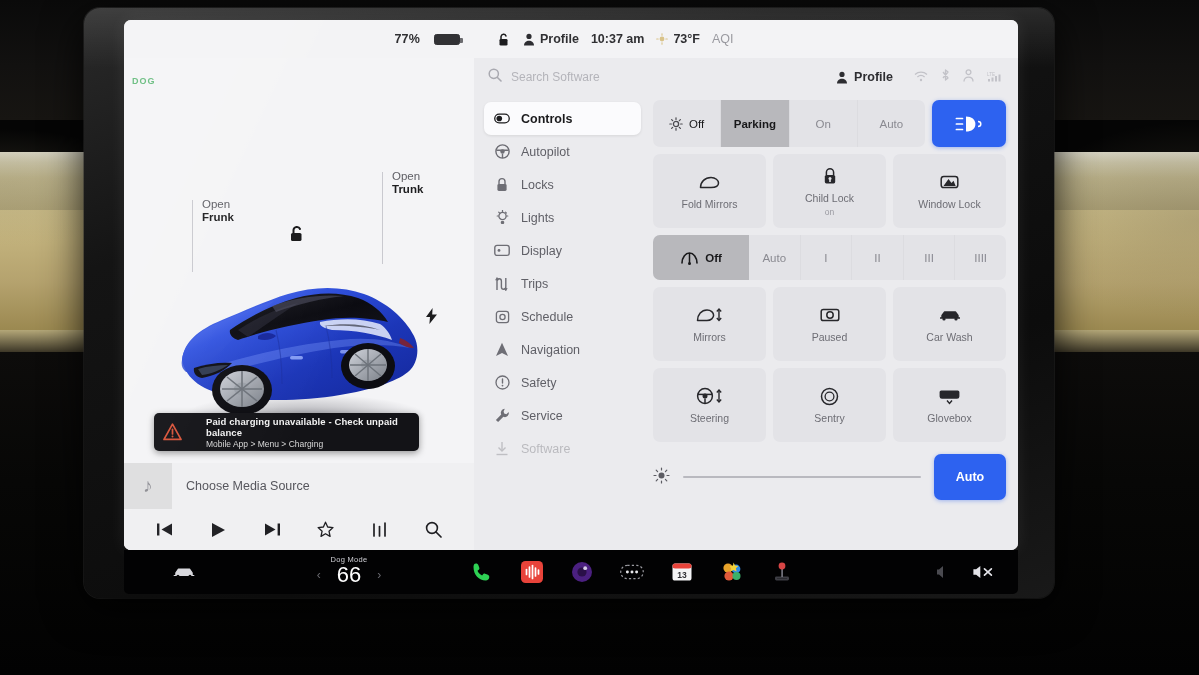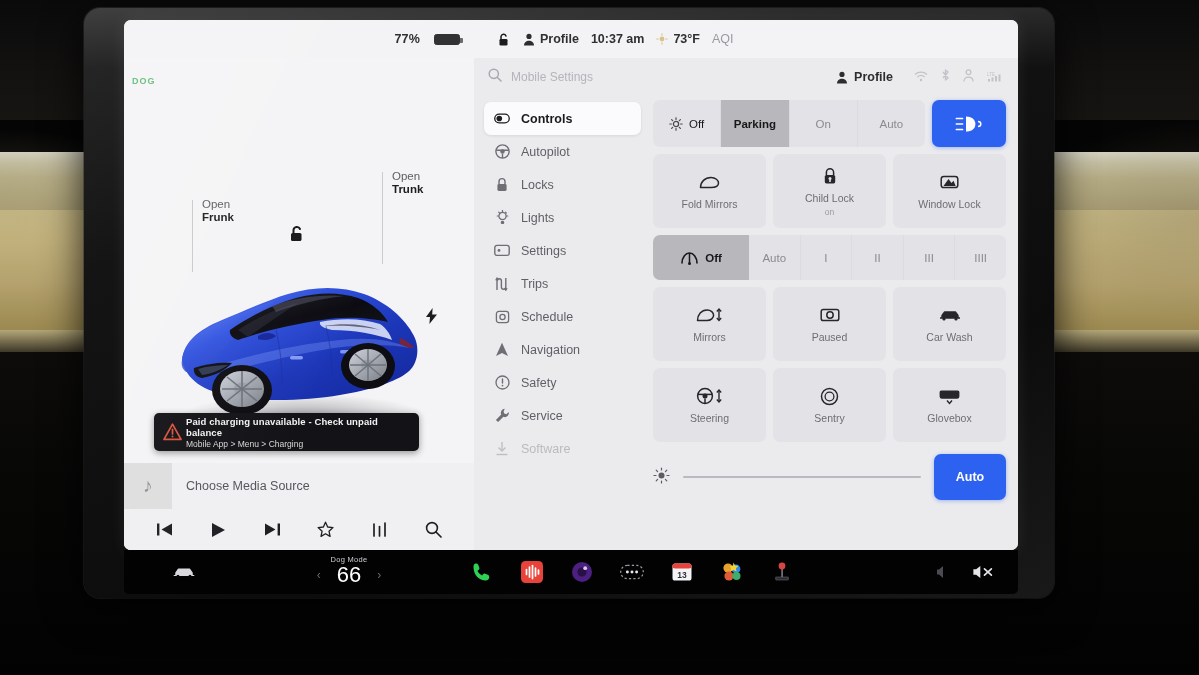--- a/index.html
+++ b/index.html
@@ -93,21 +93,21 @@
 
   .unlock-ic { position:absolute; left:165px; top:166px; }
   .bolt-ic { position:absolute; left:302px; top:250px; color:#1c1c1e; }
 
   
   .car { position:absolute; left:40px; top:180px; width:270px; height:205px; }
 
   
   .toast { position:absolute; left:30px; top:355px; width:265px; height:38px;
     background:#131317; border-radius:5px; display:flex; align-items:center;
-    padding:0 9px; gap:4px; box-shadow:0 2px 7px rgba(0,0,0,.4); }
+    padding:0 9px; gap:24px; box-shadow:0 2px 7px rgba(0,0,0,.4); }
   .toast-txt { display:flex; flex-direction:column; gap:1px; }
   .toast-t1 { font-size:9.5px; font-weight:700; color:#f2f2f2; letter-spacing:.1px; }
   .toast-t2 { font-size:8.5px; font-weight:400; color:#d8d8d8; }
 
   
   .media { position:absolute; left:0; top:405px; width:350px; height:87px; background:#f0f0f2; }
   .media-top { display:flex; align-items:center; height:46px; }
   .media-art { width:48px; height:46px; background:#dededf; display:flex;
     align-items:center; justify-content:center; color:#8d8d93; font-size:19px; }
   .media-label { padding-left:14px; font-size:12.5px; color:#55555c; }
@@ -432,21 +432,21 @@
 
       <div class="settings">
 
         <div class="search-row">
           <span class="search-ic">
             <svg width="14" height="14" viewBox="0 0 14 14">
                 <circle cx="5.8" cy="5.8" r="4.6" fill="none" stroke="#a9a9b0" stroke-width="1.5"></circle>
                 <line x1="9.2" y1="9.2" x2="13" y2="13" stroke="#a9a9b0" stroke-width="1.6" stroke-linecap="round"></line>
               </svg>
           </span>
-          <span class="search-ph">Mobile Settings</span>
+          <span class="search-ph">Search Software</span>
           <span class="profile-chip">
             <span class="glyph">
               <svg width="12" height="13" viewBox="0 0 12 13">
                   <circle cx="6" cy="3.4" r="2.6" fill="#2d2d31"></circle>
                   <path d="M1 12.5c0-3 2.3-4.7 5-4.7s5 1.7 5 4.7z" fill="#2d2d31"></path>
                 </svg>
             </span>
             <span>Profile</span>
           </span>
           <span class="sb-icons">
@@ -530,21 +530,21 @@
               </span>
               <span class="nav-label">Lights</span>
             </div>
             <div class="nav-item">
               <span class="nav-ic">
                 <svg width="16" height="13" viewBox="0 0 16 13">
                     <rect x=".8" y="1.4" width="14.4" height="10" rx="2.2" fill="none" stroke="currentColor" stroke-width="1.4"></rect>
                     <circle cx="5" cy="6.4" r="1.4" fill="currentColor"></circle>
                   </svg>
               </span>
-              <span class="nav-label">Settings</span>
+              <span class="nav-label">Display</span>
             </div>
             <div class="nav-item">
               <span class="nav-ic">
                 <svg width="15" height="14" viewBox="0 0 15 14">
                     <path d="M2 13V4a2.2 2.2 0 0 1 4.4 0v6a2.2 2.2 0 0 0 4.4 0V1" fill="none" stroke="currentColor" stroke-width="1.4"></path>
                     <path d="M.8 3.4 2 1.2l1.2 2.2M9.6 11l1.2 2.2L12 11" fill="none" stroke="currentColor" stroke-width="1.3"></path>
                   </svg>
               </span>
               <span class="nav-label">Trips</span>
             </div>

